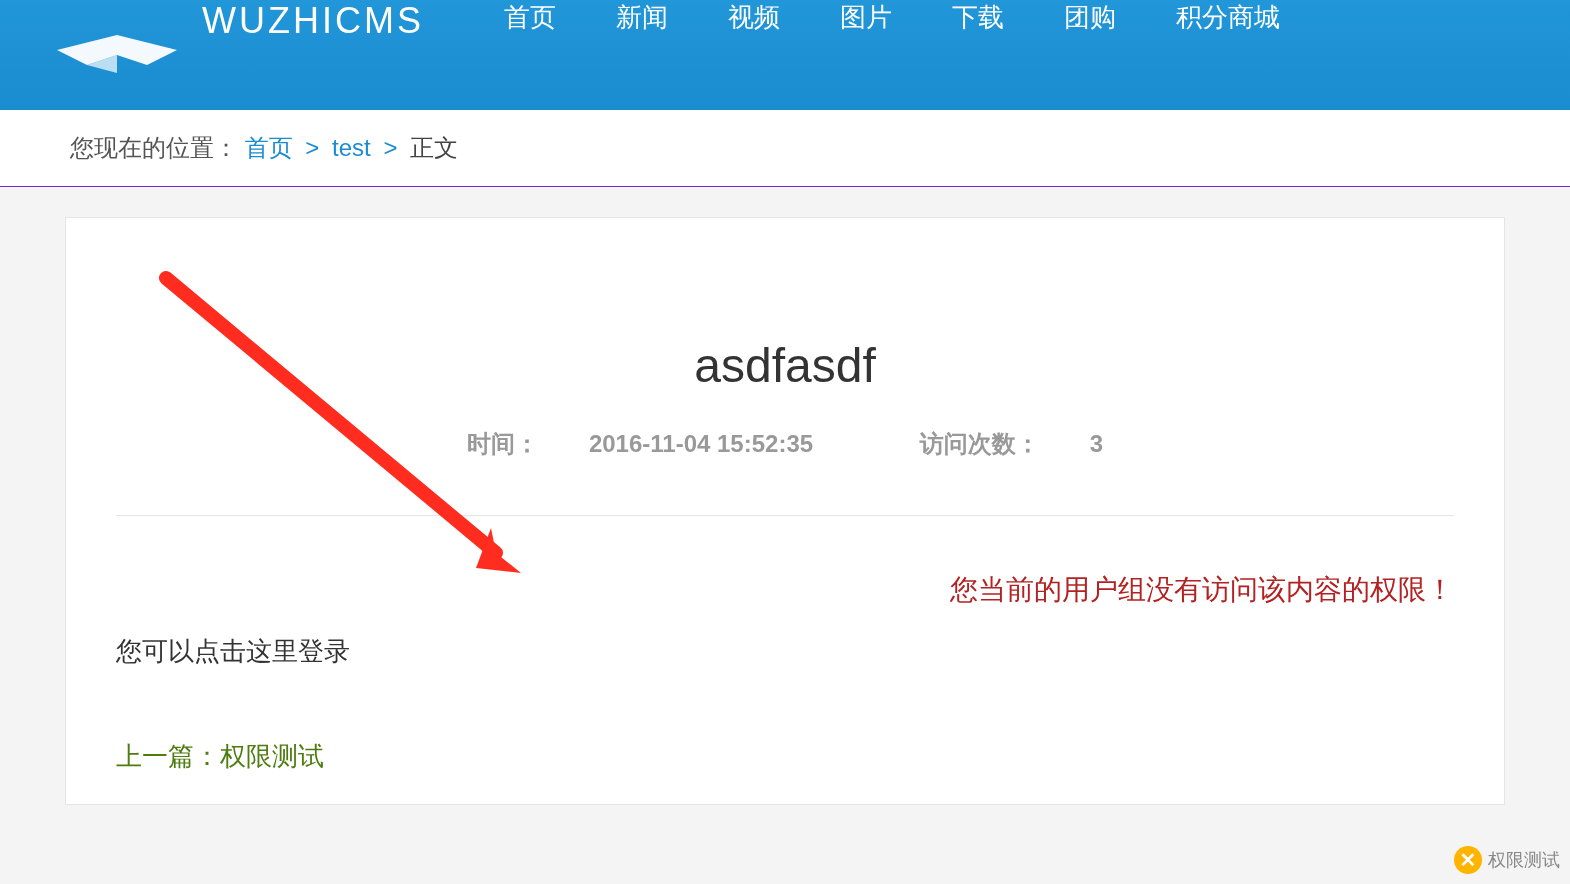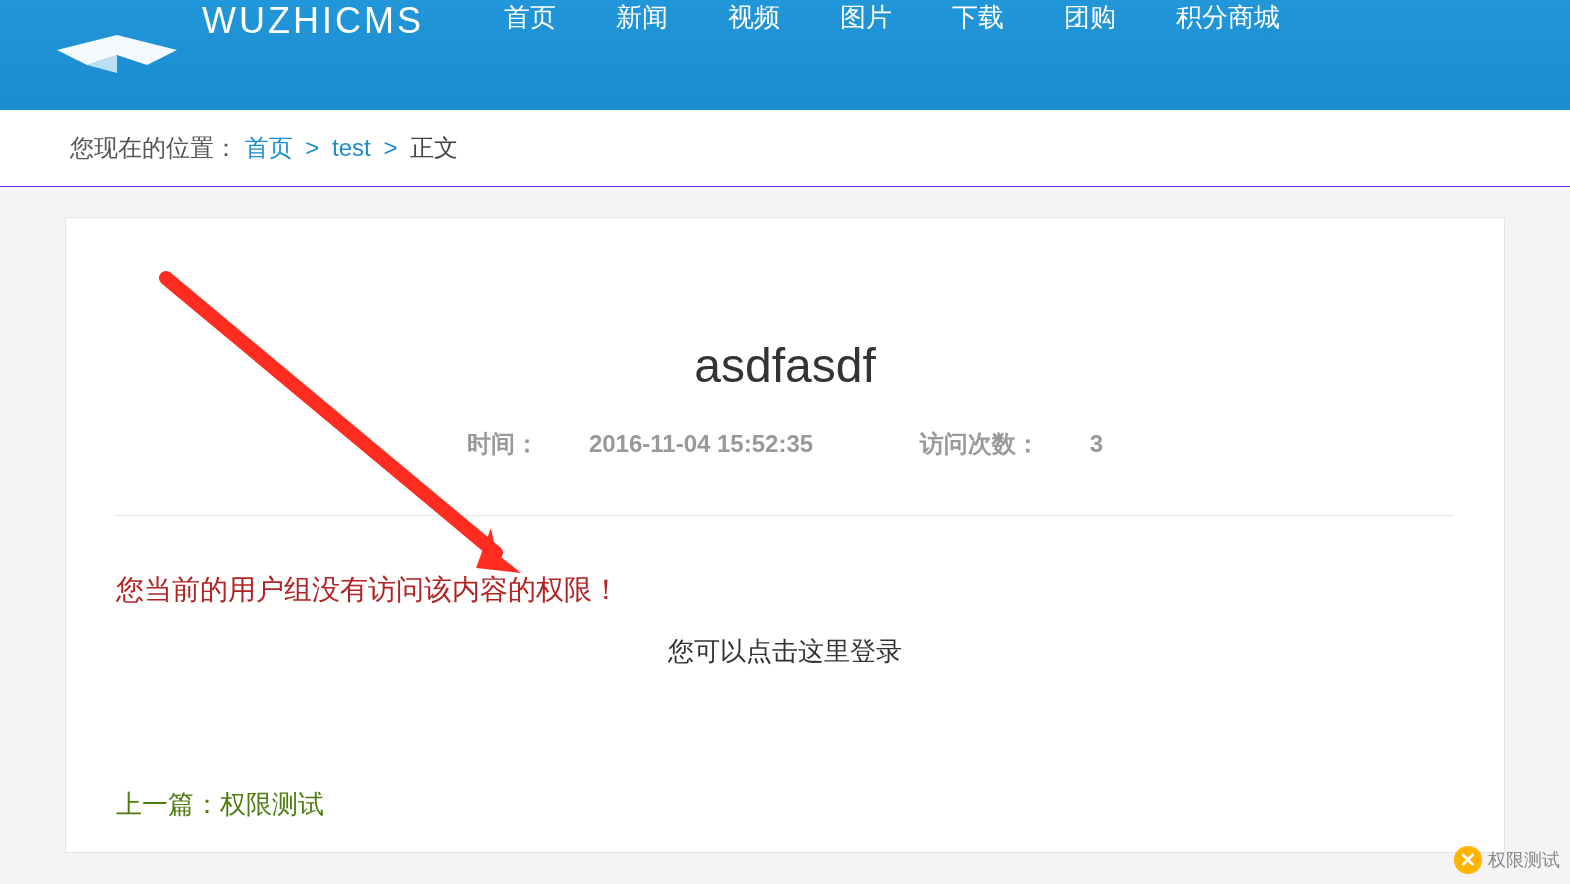--- a/index.html
+++ b/index.html
@@ -76,31 +76,30 @@
     }
     .article-meta span { margin: 0 25px; font-weight: bold; }
     
     .divider {
       border: none;
       border-top: 1px solid #e5e5e5;
       margin: 0 0 55px;
     }
     
     .error-msg {
-      text-align: left;
+      text-align: right;
       color: #b22222;
       font-size: 28px;
       margin-bottom: 25px;
     }
     
     .login-hint {
-      text-align: center;
       font-size: 26px;
       color: #333;
-      margin-bottom: 118px;
+      margin-bottom: 70px;
       cursor: pointer;
     }
     
     .prev-article {
       font-size: 26px;
       color: #4d7c0f;
     }
     
     .arrow-annotation {
       position: absolute;

